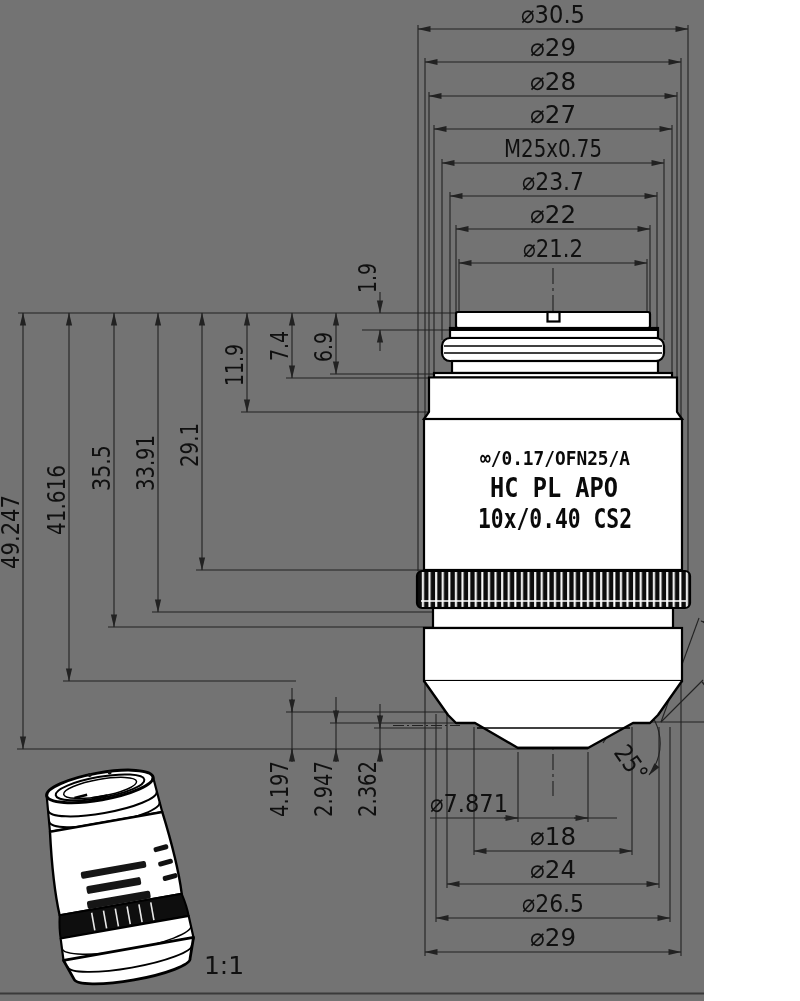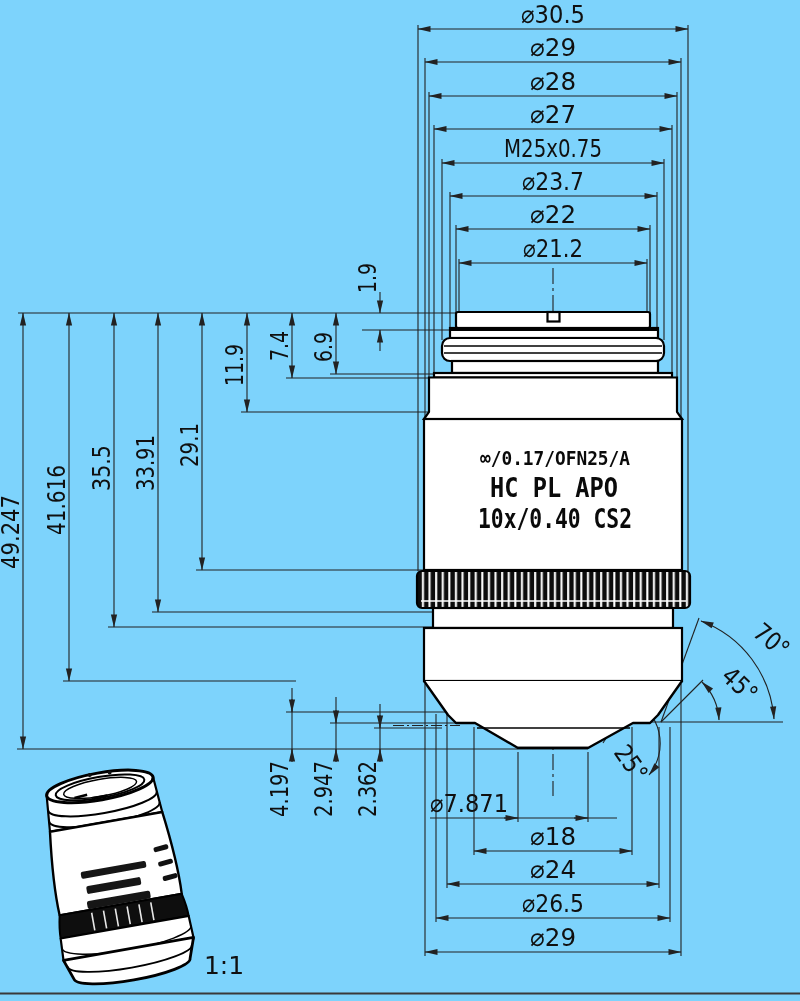--- a/index.html
+++ b/index.html
@@ -1,16 +1,16 @@
 <!DOCTYPE html>
 <html><head>
 <meta charset="utf-8">
 <style>
   html,body{margin:0;padding:0;background:#fff;}
-  .page{position:relative;width:800px;height:1001px;background:#7dd3fc;overflow:hidden;}
+  .page{position:relative;width:704px;height:1001px;background:#737373;overflow:hidden;}
   svg{display:block;}
   .dim{stroke:#222;stroke-width:1.1;fill:none;}
   .ol{stroke:#000;stroke-width:2.2;fill:#fff;}
   .olthin{stroke:#000;stroke-width:1.5;fill:none;}
   .olbold{stroke:#000;stroke-width:2.8;fill:none;}
   .dt{font-family:"DejaVu Sans",sans-serif;font-size:25px;fill:#101010;text-anchor:middle;}
   .mk{font-family:"DejaVu Sans Mono","Liberation Mono",monospace;font-weight:bold;fill:#0a0a0a;text-anchor:middle;}
 </style>
 </head>
 <body>

